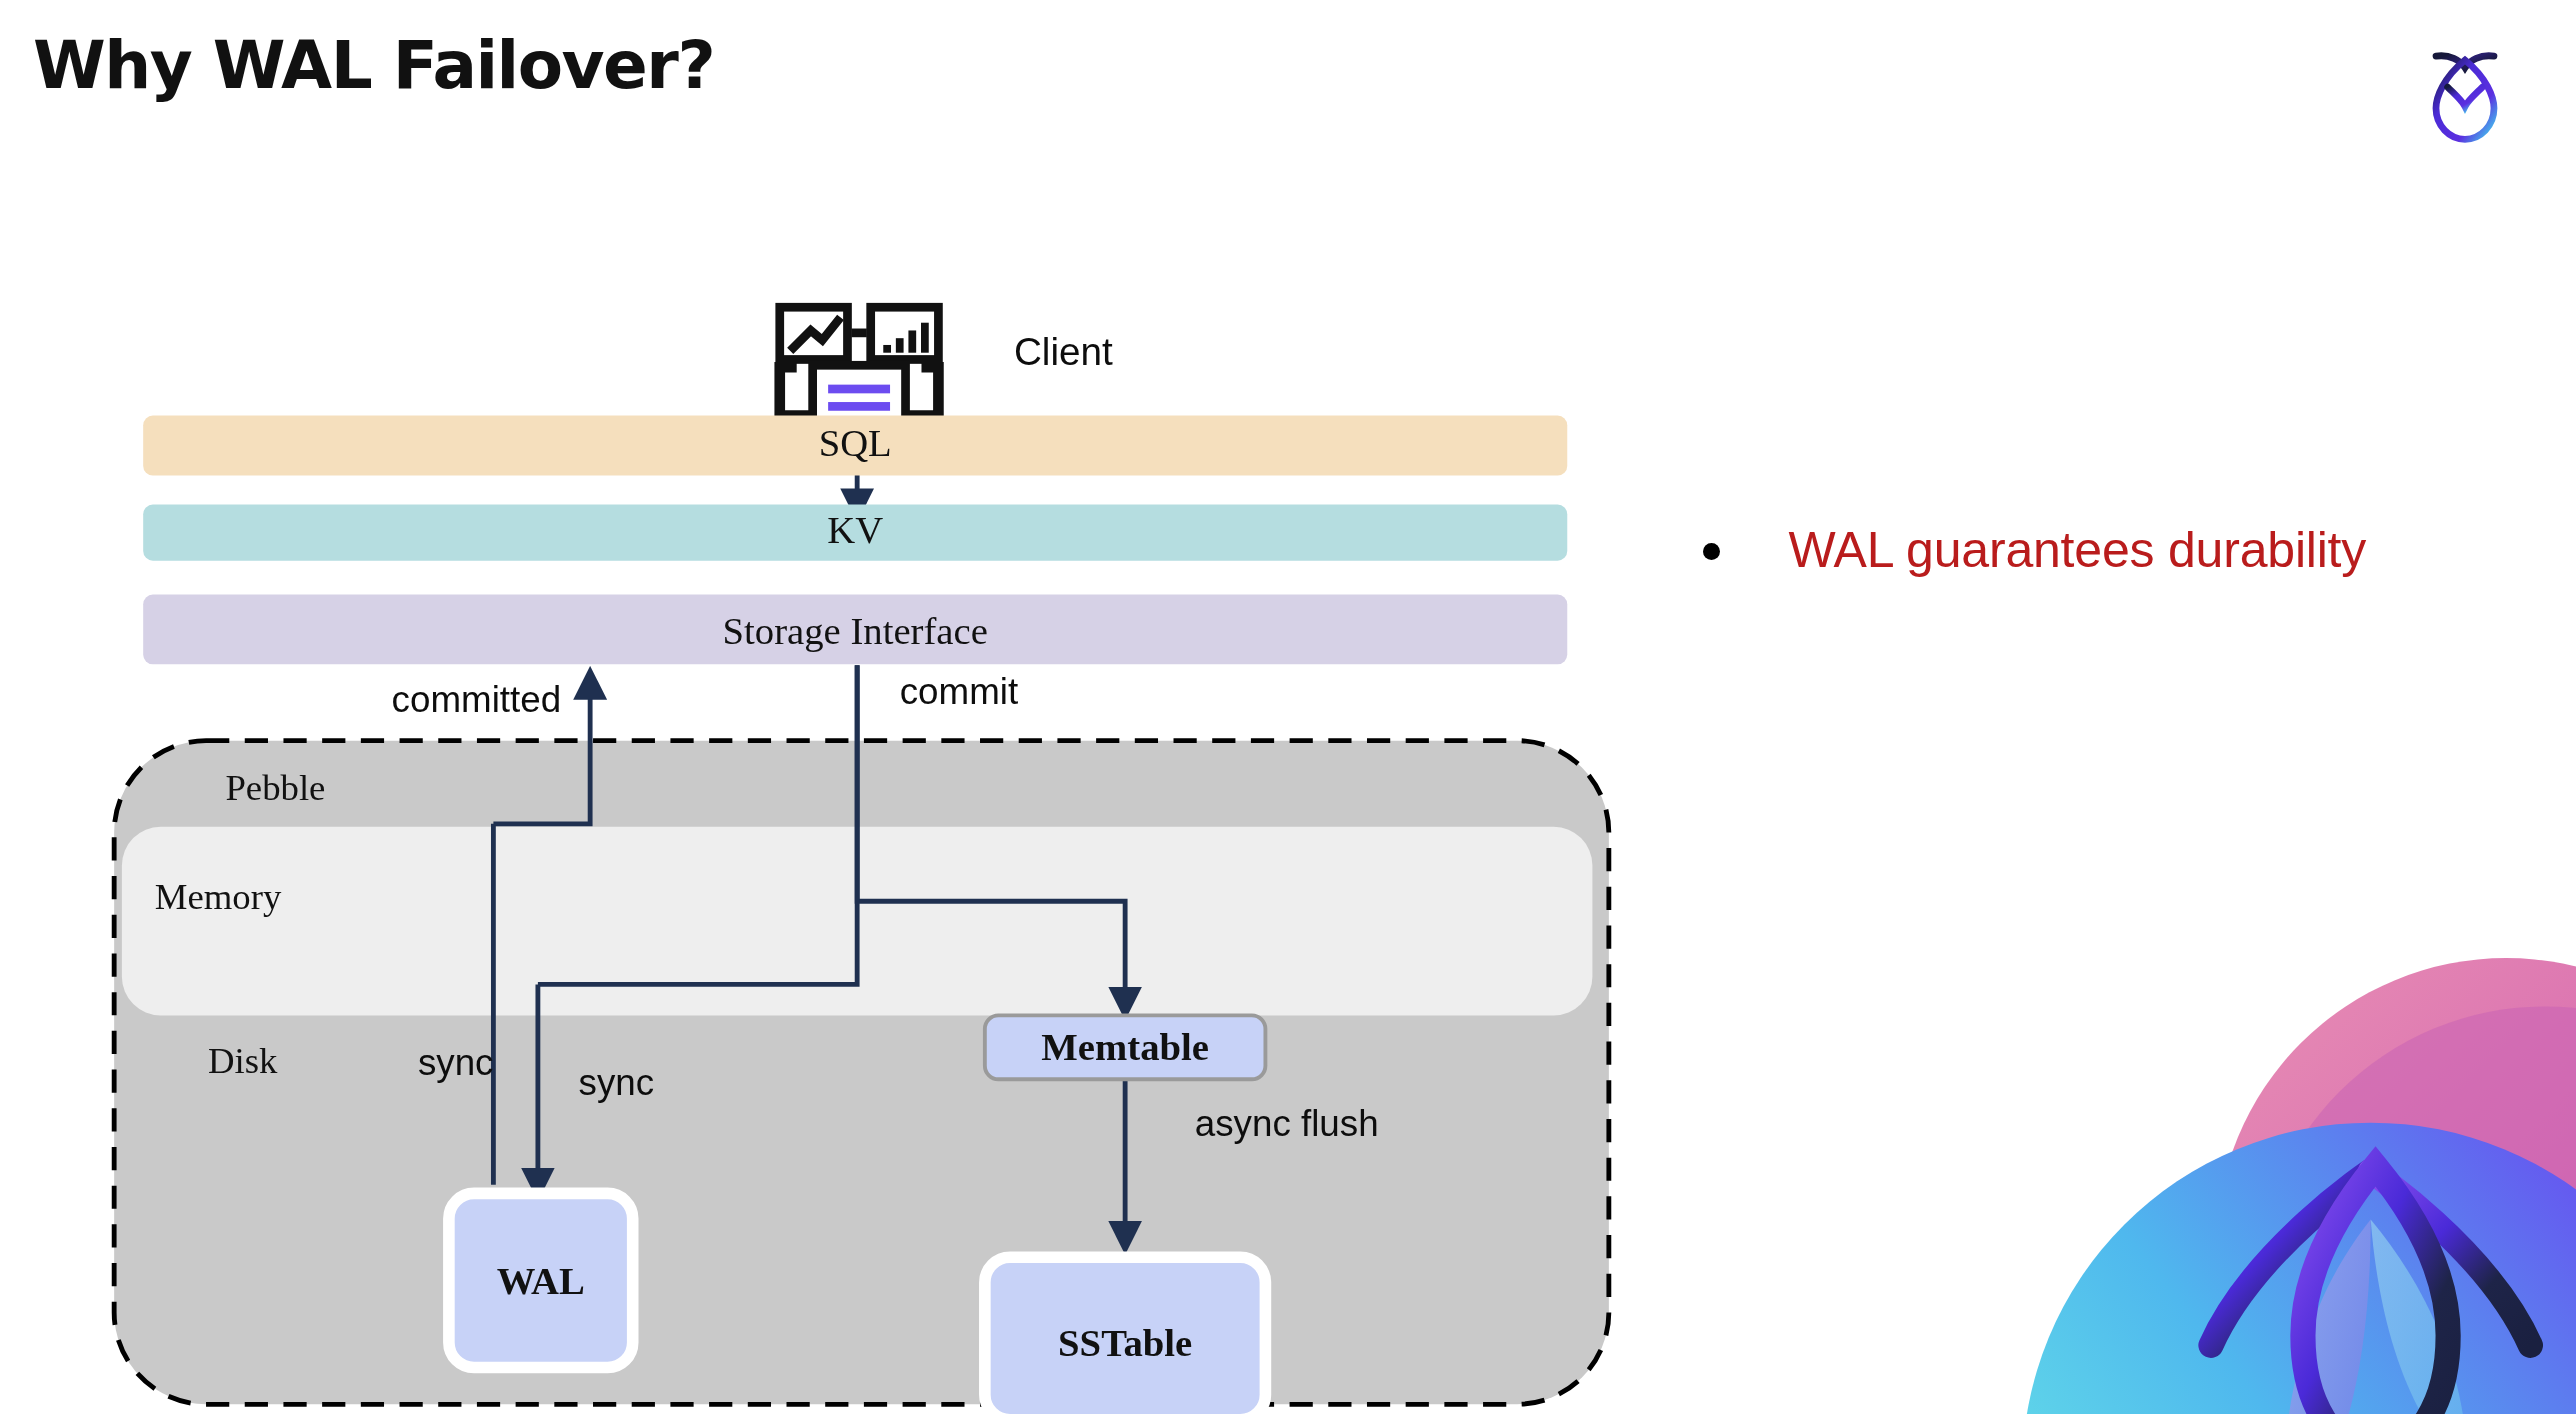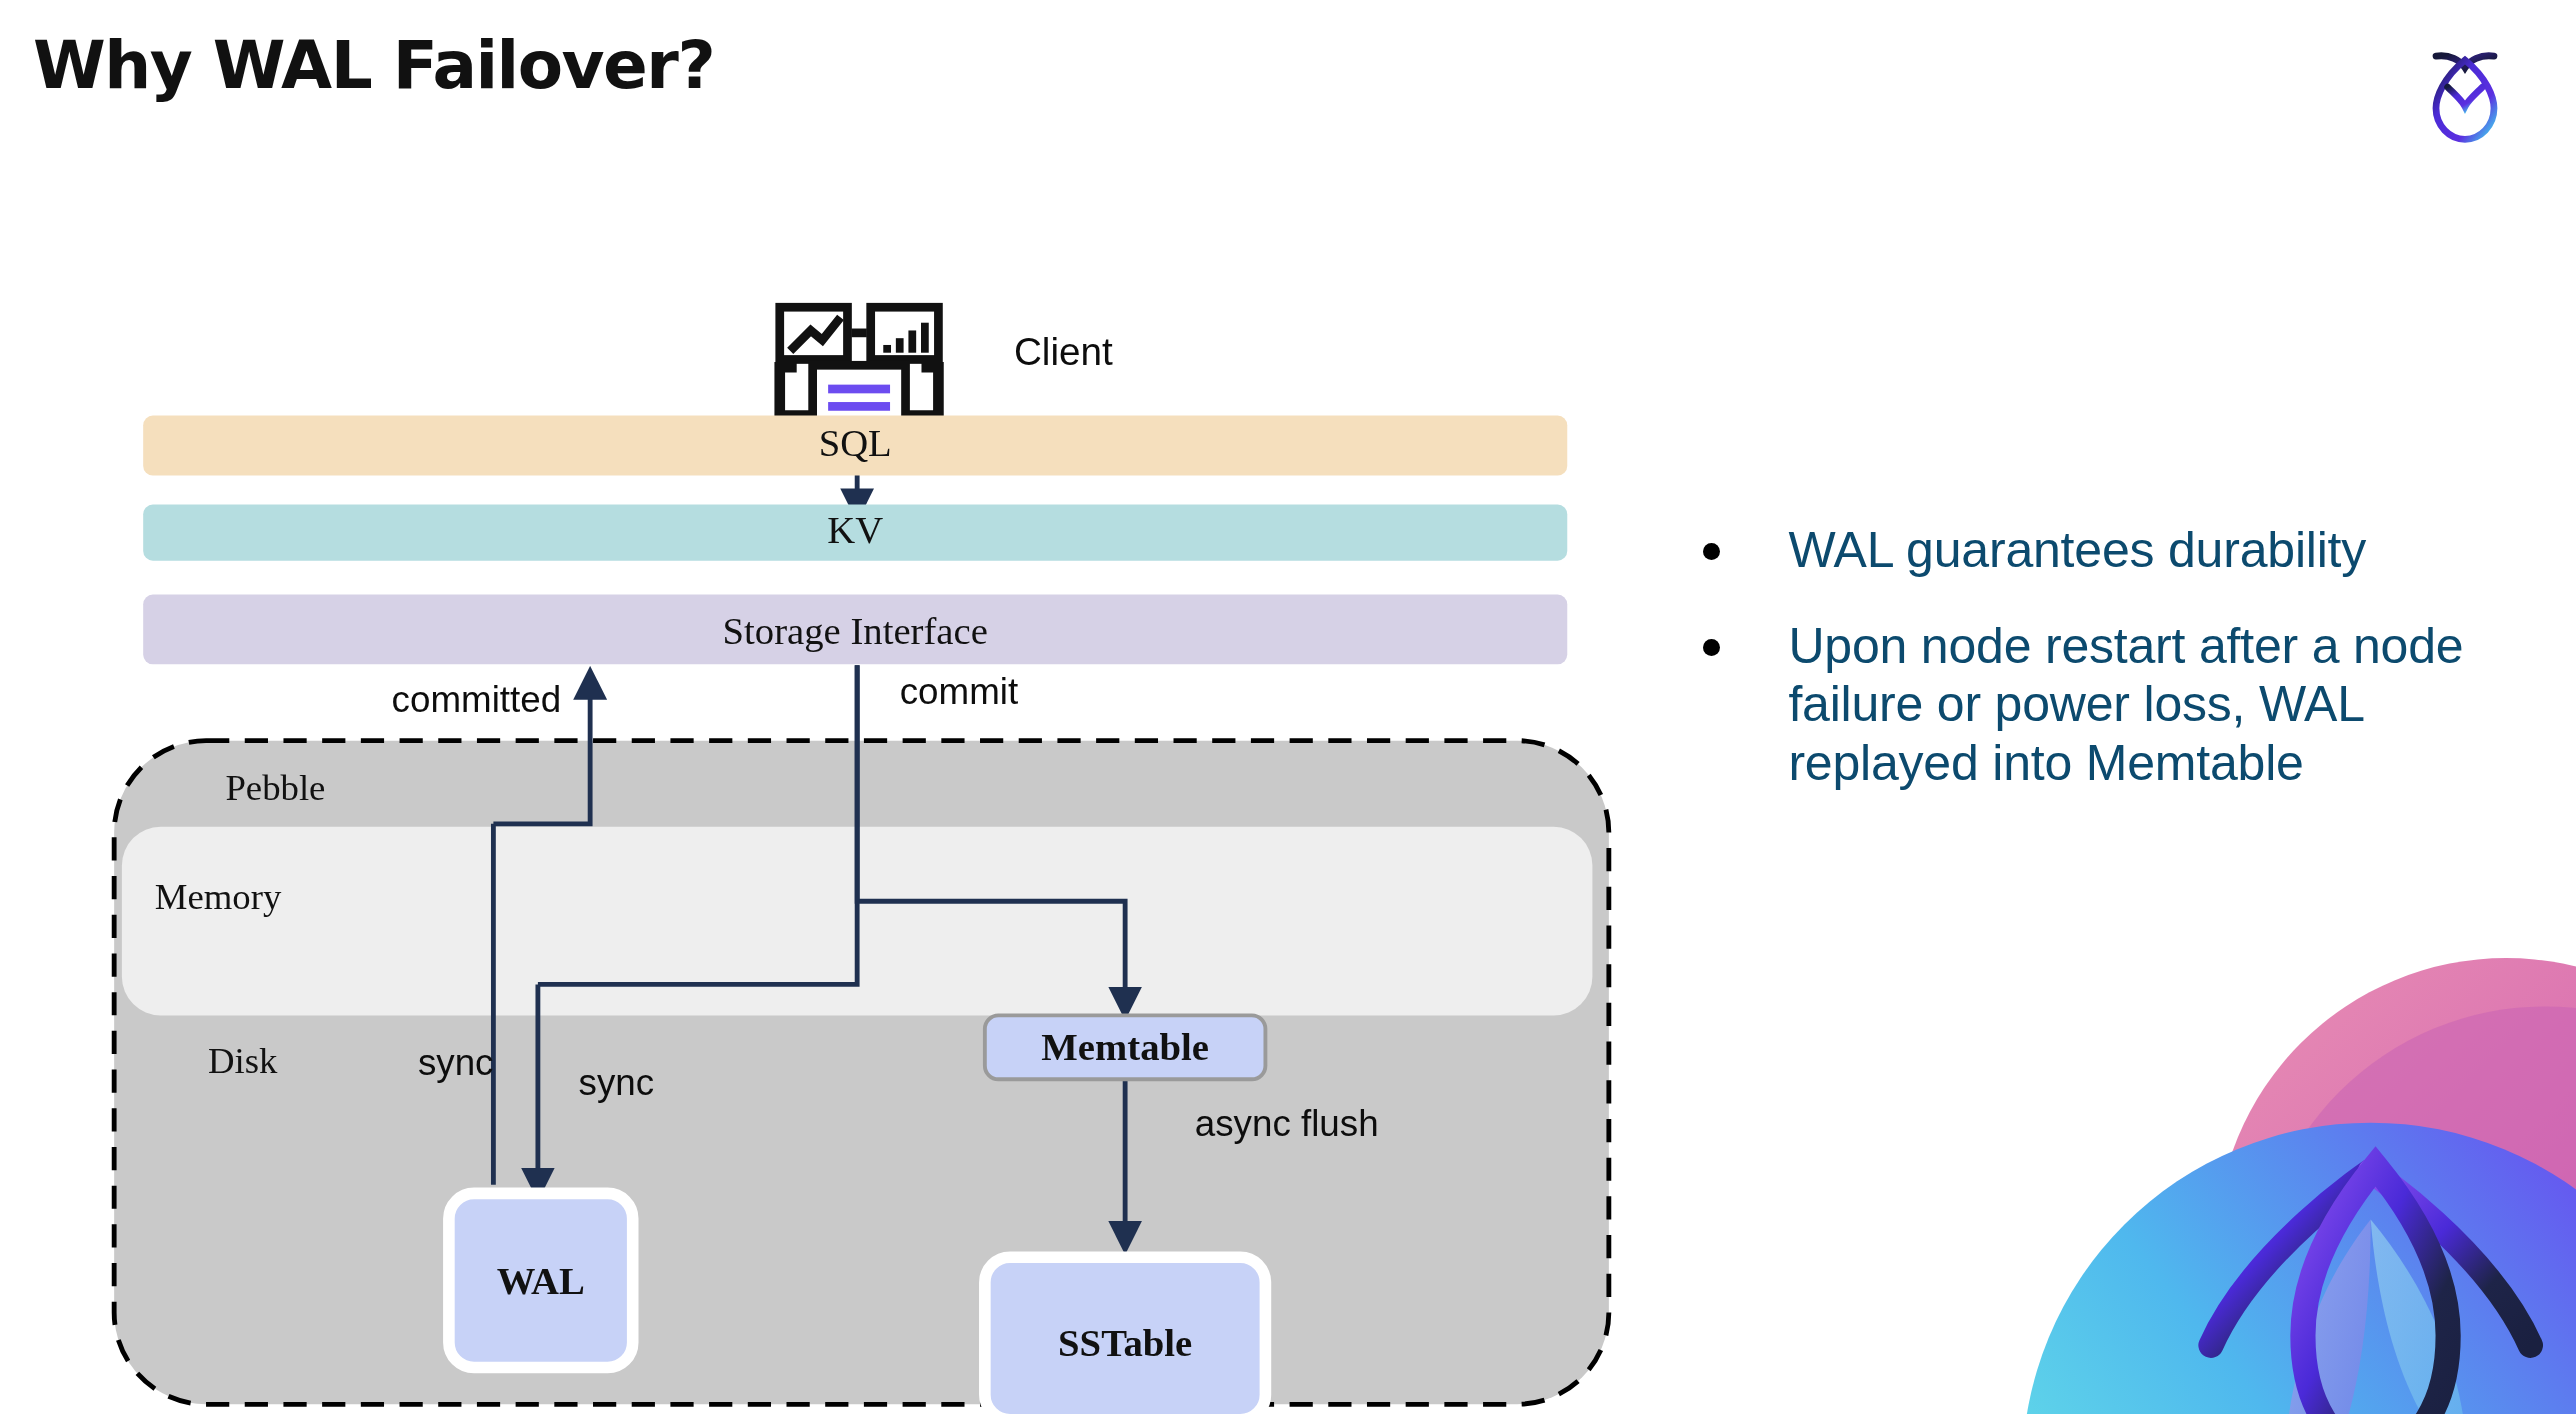--- a/index.html
+++ b/index.html
@@ -43,21 +43,21 @@
     width:17.4px;height:17.4px;
     border-radius:50%;
     background:#000000;
     margin-top:22px;
     margin-right:68px;
   }
   .bullet-text{
     font-family:"Liberation Sans", sans-serif;
     font-size:50px;
     line-height:1.17;
-    color:#0c4a6e;
+    color:#b91c1c;
     letter-spacing:-0.2px;
   }
   
   .serif{font-family:"Liberation Serif", serif;}
   .sans{font-family:"Liberation Sans", sans-serif;}
 </style>
 </head>
 <body>
 
 <div id="slide-title">Why WAL Failover?</div>
@@ -219,18 +219,14 @@
     <text class="serif" x="1163" y="1292" font-size="40" font-weight="bold" fill="#111111" text-anchor="middle">SSTable</text>
   </g>
 </svg>
 </div>
 
 <div id="bullet-list">
   <div class="bullet-row">
     <span class="bullet-dot"></span>
     <span class="bullet-text">WAL guarantees durability</span>
   </div>
-  <div class="bullet-row">
-    <span class="bullet-dot"></span>
-    <span class="bullet-text">Upon node restart after a node failure or power loss, WAL replayed into Memtable</span>
-  </div>
 </div>
 
 
 </body></html>

